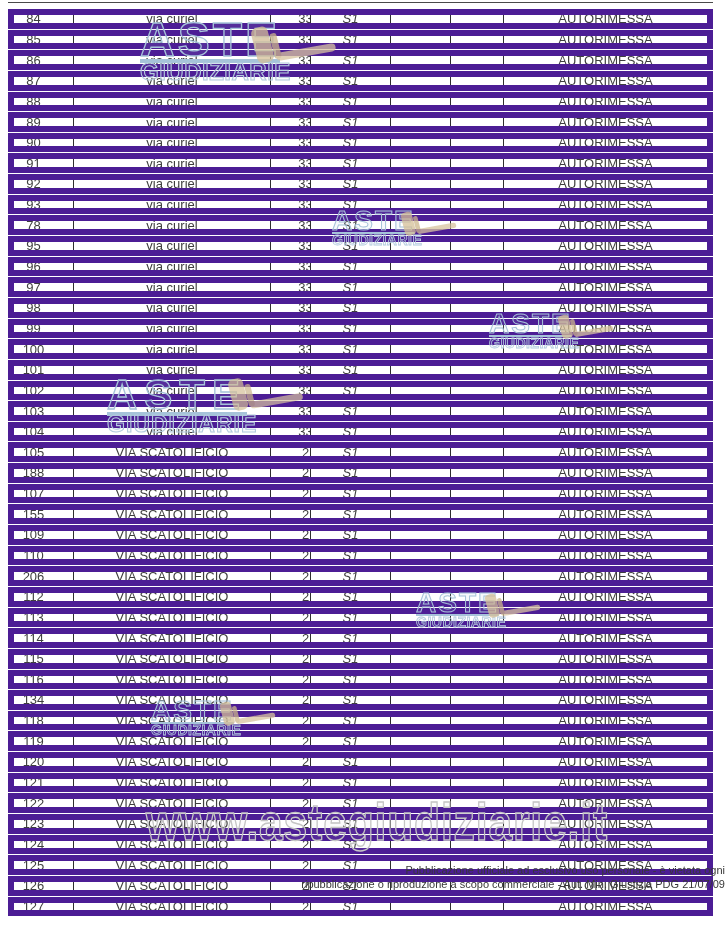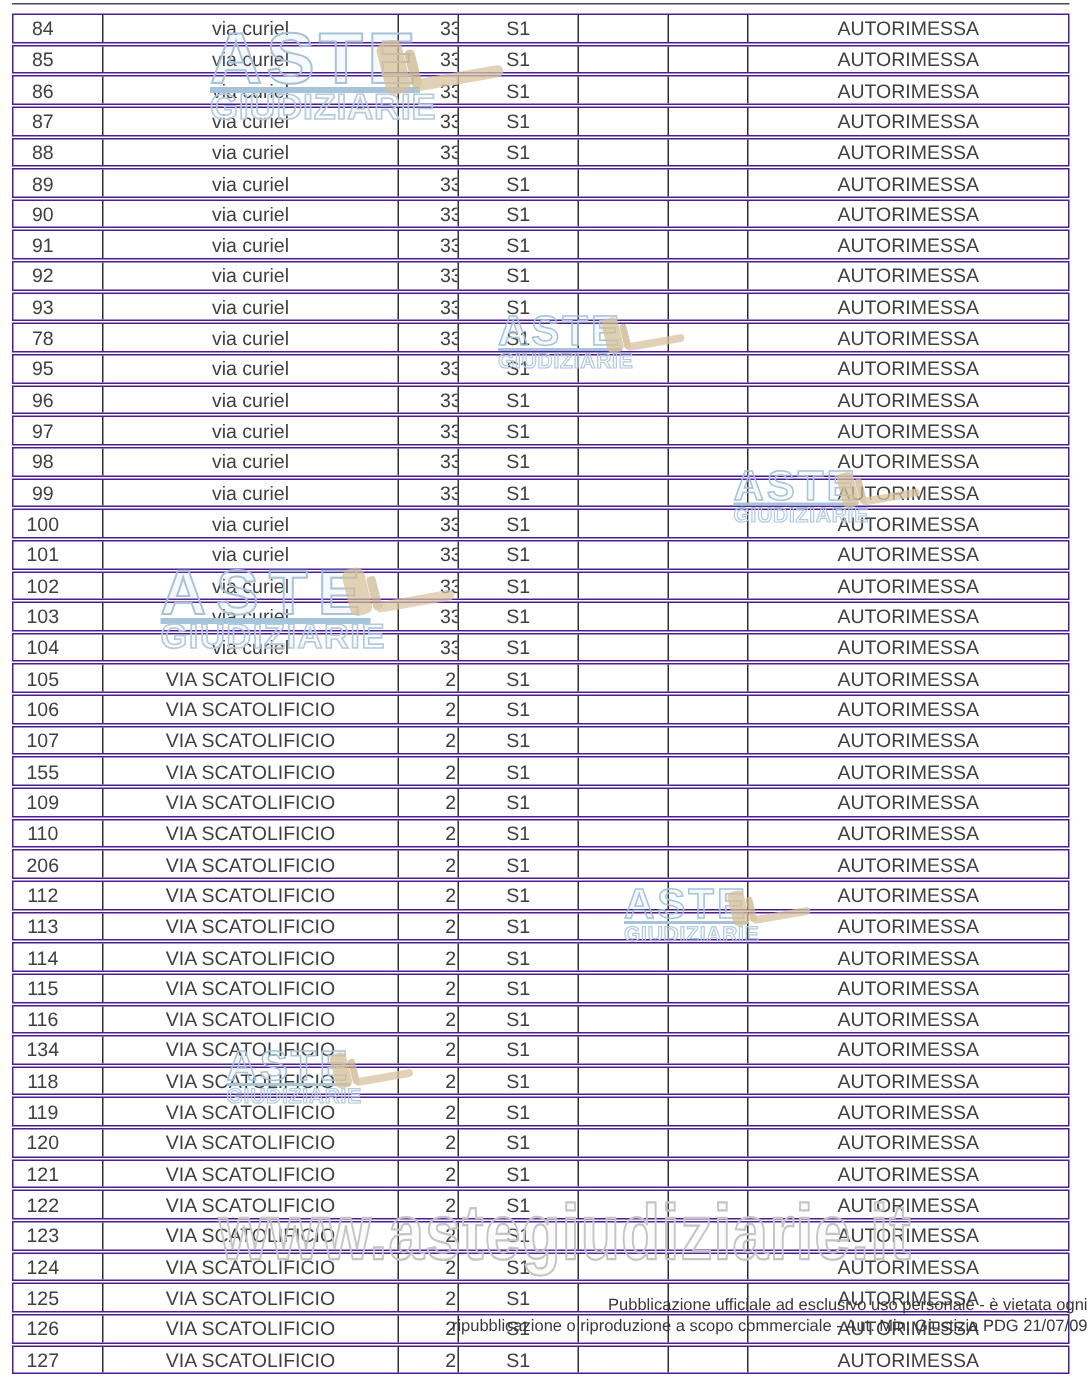--- a/index.html
+++ b/index.html
@@ -4,27 +4,27 @@
 <style>
   html,body{margin:0;padding:0;background:#ffffff;}
   body{width:725px;height:926px;font-family:"Liberation Sans","DejaVu Sans",sans-serif;}
   .page{position:relative;width:725px;height:926px;overflow:hidden;background:#fff;}
 
   
   .top-sliver{position:absolute;left:8px;top:0;width:705px;height:2px;border-bottom:1px solid #4a4a4a;}
 
   
   .tbl{position:absolute;left:8px;top:9px;width:705px;display:flex;flex-direction:column;gap:1px;z-index:1;}
-  .row{display:flex;height:19.65px;border:1px solid #4c1d95;box-sizing:border-box;background:transparent;flex:none;}
+  .row{display:flex;height:19.65px;border:6px solid #4c1d95;box-sizing:border-box;background:transparent;flex:none;}
   .cell{height:100%;display:flex;align-items:center;justify-content:center;font-size:13px;color:#3f3f3f;box-sizing:border-box;overflow:hidden;white-space:nowrap;}
   .cell + .cell{border-left:1px solid #2e2e2e;}
   .c0{width:39px;flex:none;}
   .c1{width:197px;flex:none;margin-left:20px;}
   .c2{width:40px;flex:none;padding-left:30px;}
-  .c3{width:80px;flex:none;}
+  .c3{width:80px;flex:none;font-style:italic;}
   .c4{width:60px;flex:none;}
   .c5{width:53px;flex:none;}
   .c6{flex:1;}
 
   
   .wm-layer{position:absolute;inset:0;z-index:5;pointer-events:none;}
   .logo{position:absolute;display:flex;flex-direction:column;line-height:1;}
   .logo .aste{font-weight:bold;color:rgba(166,195,217,0.10);text-decoration:underline;-webkit-text-stroke:1.3px #a6c3d9;}
   .logo .giud{font-weight:bold;color:rgba(179,203,222,0.08);-webkit-text-stroke:1.1px #b3cbde;}
   .logo svg{position:absolute;}
@@ -244,21 +244,21 @@
       <div class="row">
         <div class="cell c0">105</div>
         <div class="cell c1">VIA SCATOLIFICIO</div>
         <div class="cell c2">2</div>
         <div class="cell c3">S1</div>
         <div class="cell c4"></div>
         <div class="cell c5"></div>
         <div class="cell c6">AUTORIMESSA</div>
       </div>
       <div class="row">
-        <div class="cell c0">106</div>
+        <div class="cell c0">188</div>
         <div class="cell c1">VIA SCATOLIFICIO</div>
         <div class="cell c2">2</div>
         <div class="cell c3">S1</div>
         <div class="cell c4"></div>
         <div class="cell c5"></div>
         <div class="cell c6">AUTORIMESSA</div>
       </div>
       <div class="row">
         <div class="cell c0">107</div>
         <div class="cell c1">VIA SCATOLIFICIO</div>

